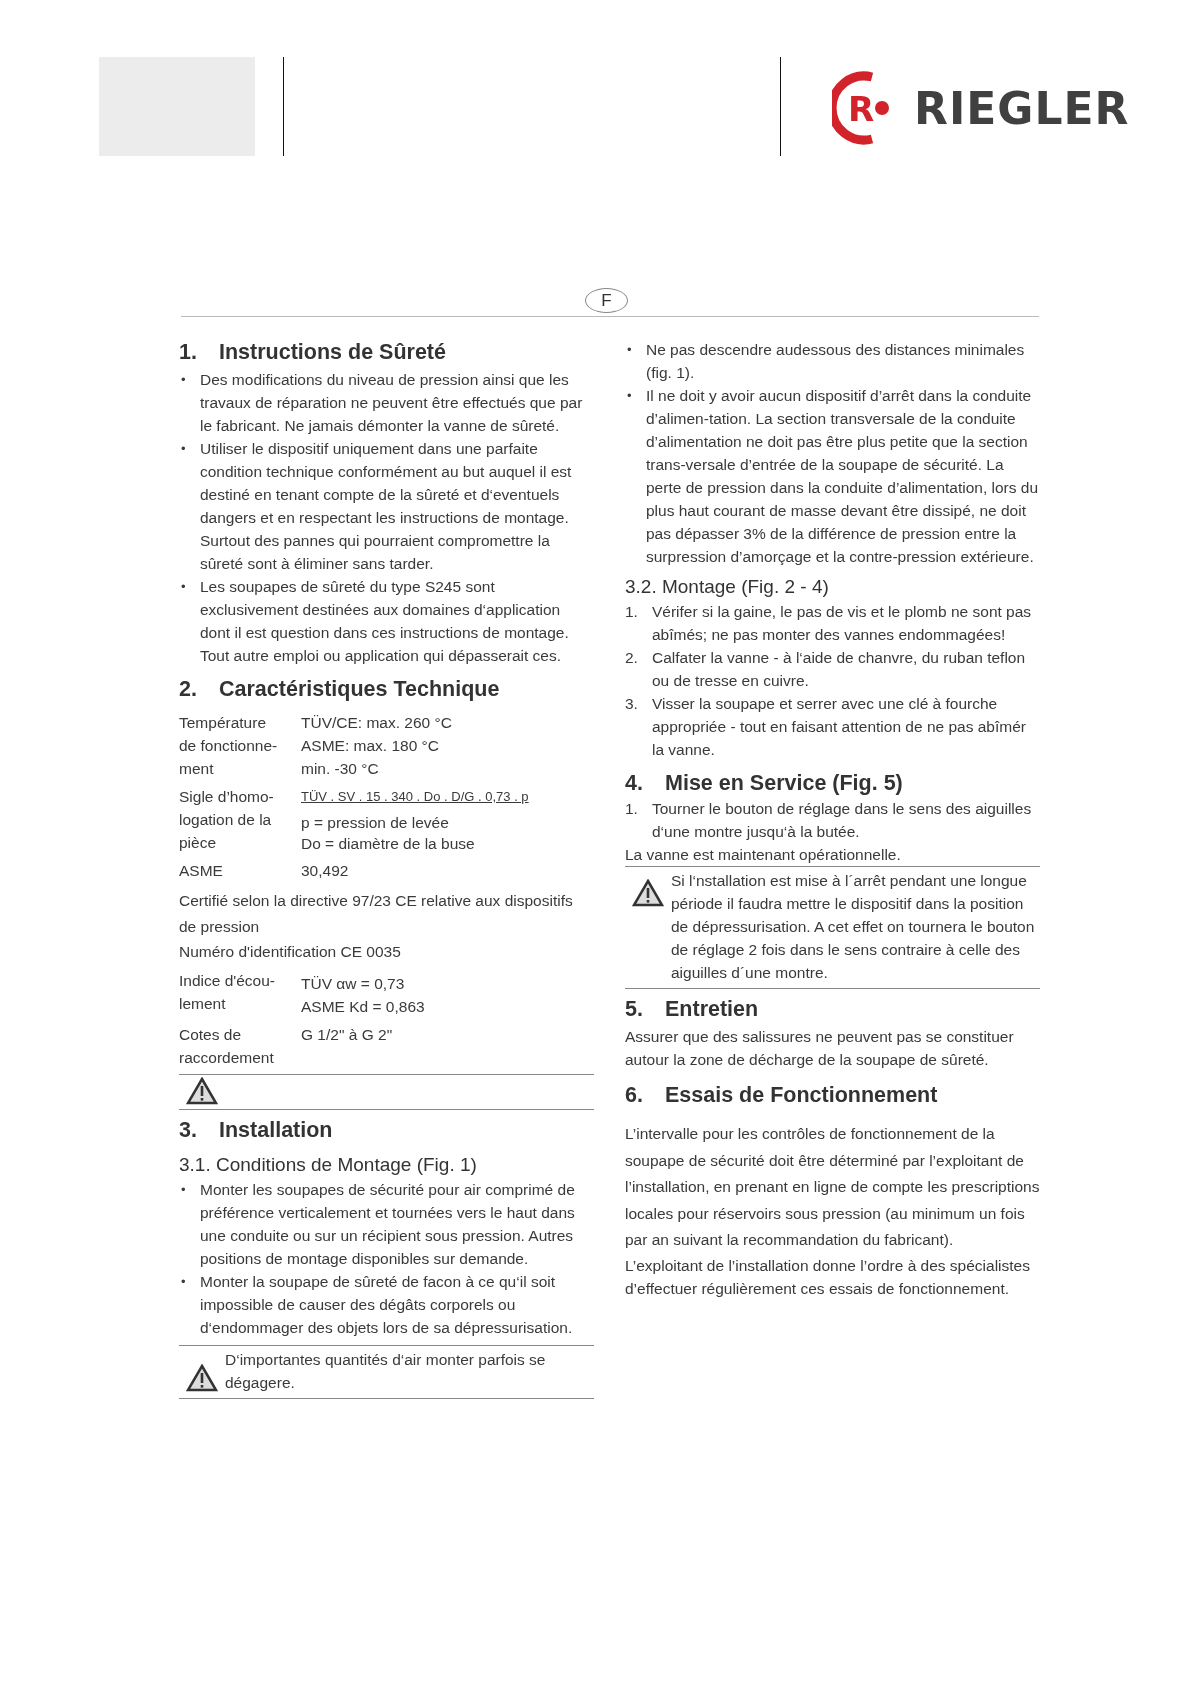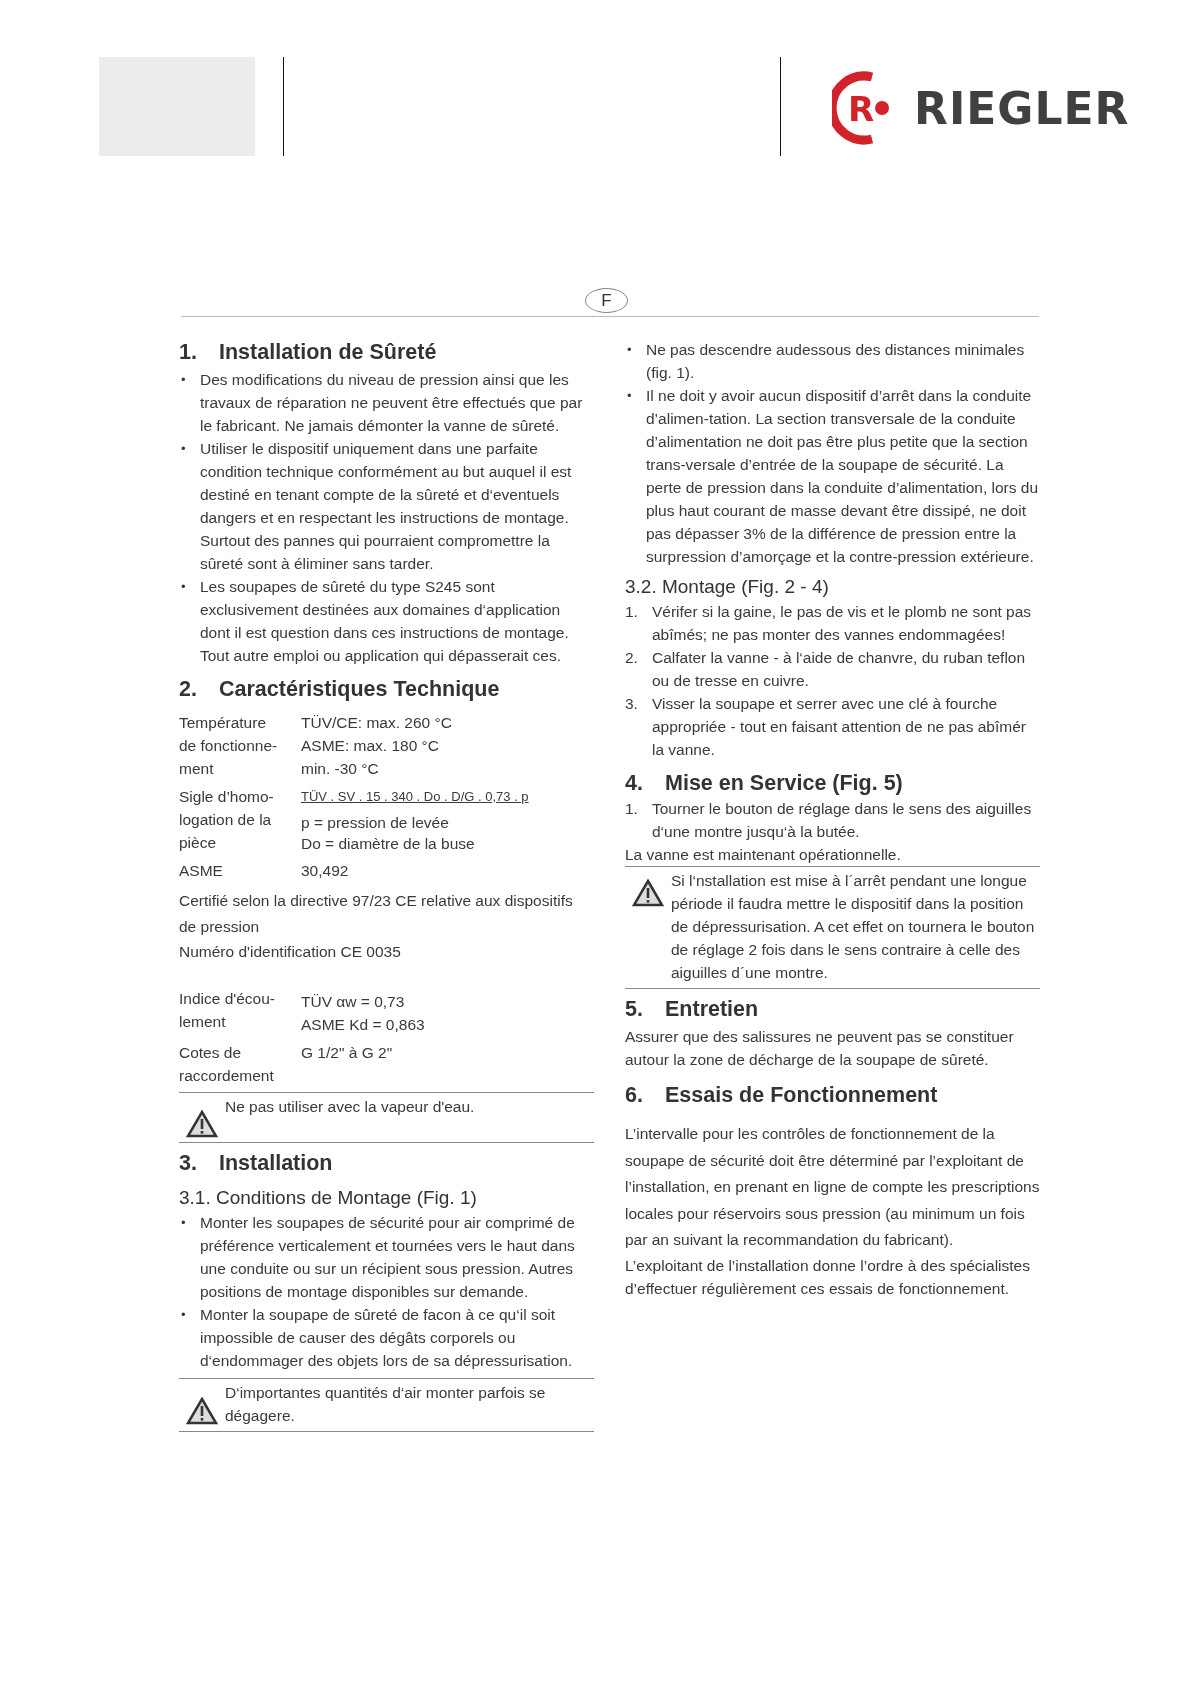--- a/index.html
+++ b/index.html
@@ -65,21 +65,21 @@
   </svg>
   <span class="logo-text">RIEGLER</span>
 </div>
 
 <div class="lang-badge">F</div>
 <div class="hrule"></div>
 
 <div class="col left">
   <h2>
     <span class="num">1.</span>
-    <span>Installation de Sûreté</span>
+    <span>Instructions de Sûreté</span>
   </h2>
   <ul class="bul" style="margin-top:2px">
     <li>Des modifications du niveau de pression ainsi que les travaux de réparation ne peuvent être effectués que par le fabricant. Ne jamais démonter la vanne de sûreté.</li>
     <li>Utiliser le dispositif uniquement dans une parfaite condition technique conformément au but auquel il est destiné en tenant compte de la sûreté et d‘eventuels dangers et en respectant les instructions de montage. Surtout des pannes qui pourraient compromettre la sûreté sont à éliminer sans tarder.</li>
     <li>Les soupapes de sûreté du type S245 sont exclusivement destinées aux domaines d‘application dont il est question dans ces instructions de montage. Tout autre emploi ou application qui dépasserait ces.</li>
   </ul>
 
   <h2 style="margin-top:8px">
     <span class="num">2.</span>
     <span>Caractéristiques Technique</span>
@@ -100,39 +100,38 @@
     </div>
   </div>
   <div class="spec spec-row">
     <div class="lbl">ASME</div>
     <div class="val">30,492</div>
   </div>
 
   <div class="txt" style="line-height:26px;margin-top:6px">Certifié selon la directive 97/23 CE relative aux dispositifs de pression</div>
   <div class="txt">Numéro d'identification CE 0035</div>
 
-  <div class="spec spec-row" style="margin-top:24px">
+  <div class="spec spec-row" style="margin-top:6px">
     <div class="lbl">Indice d'écou-<br>lement</div>
     <div class="val" style="padding-top:3px">TÜV αw = 0,73
 ASME Kd = 0,863</div>
   </div>
   <div class="spec spec-row">
     <div class="lbl">Cotes de<br>raccordement</div>
     <div class="val">G 1/2" à G 2"</div>
   </div>
 
   <div class="warn" style="margin-top:2px">
     <div class="ic" style="align-items:flex-end">
       <svg width="32" height="28" viewBox="0 0 32 28">
           <polygon points="16,2 30,26 2,26" fill="#ddd" stroke="#333" stroke-width="2.5"></polygon>
           <rect x="14.7" y="9" width="2.6" height="10" fill="#333"></rect>
           <rect x="14.7" y="21" width="2.6" height="2.6" fill="#333"></rect>
         </svg>
     </div>
-    <div class="wt" style="padding-bottom:20px">Ne pas utiliser avec la vapeur d'eau.</div>
   </div>
 
   <h2 style="margin-top:6px">
     <span class="num">3.</span>
     <span>Installation</span>
   </h2>
   <h3 style="margin-top:8px">3.1. Conditions de Montage (Fig. 1)</h3>
   <ul class="bul">
     <li>Monter les soupapes de sécurité pour air comprimé de préférence verticalement et tournées vers le haut dans une conduite ou sur un récipient sous pression. Autres positions de montage disponibles sur demande.</li>
     <li>Monter la soupape de sûreté de facon à ce qu‘il soit impossible de causer des dégâts corporels ou d‘endommager des objets lors de sa dépressurisation.</li>

